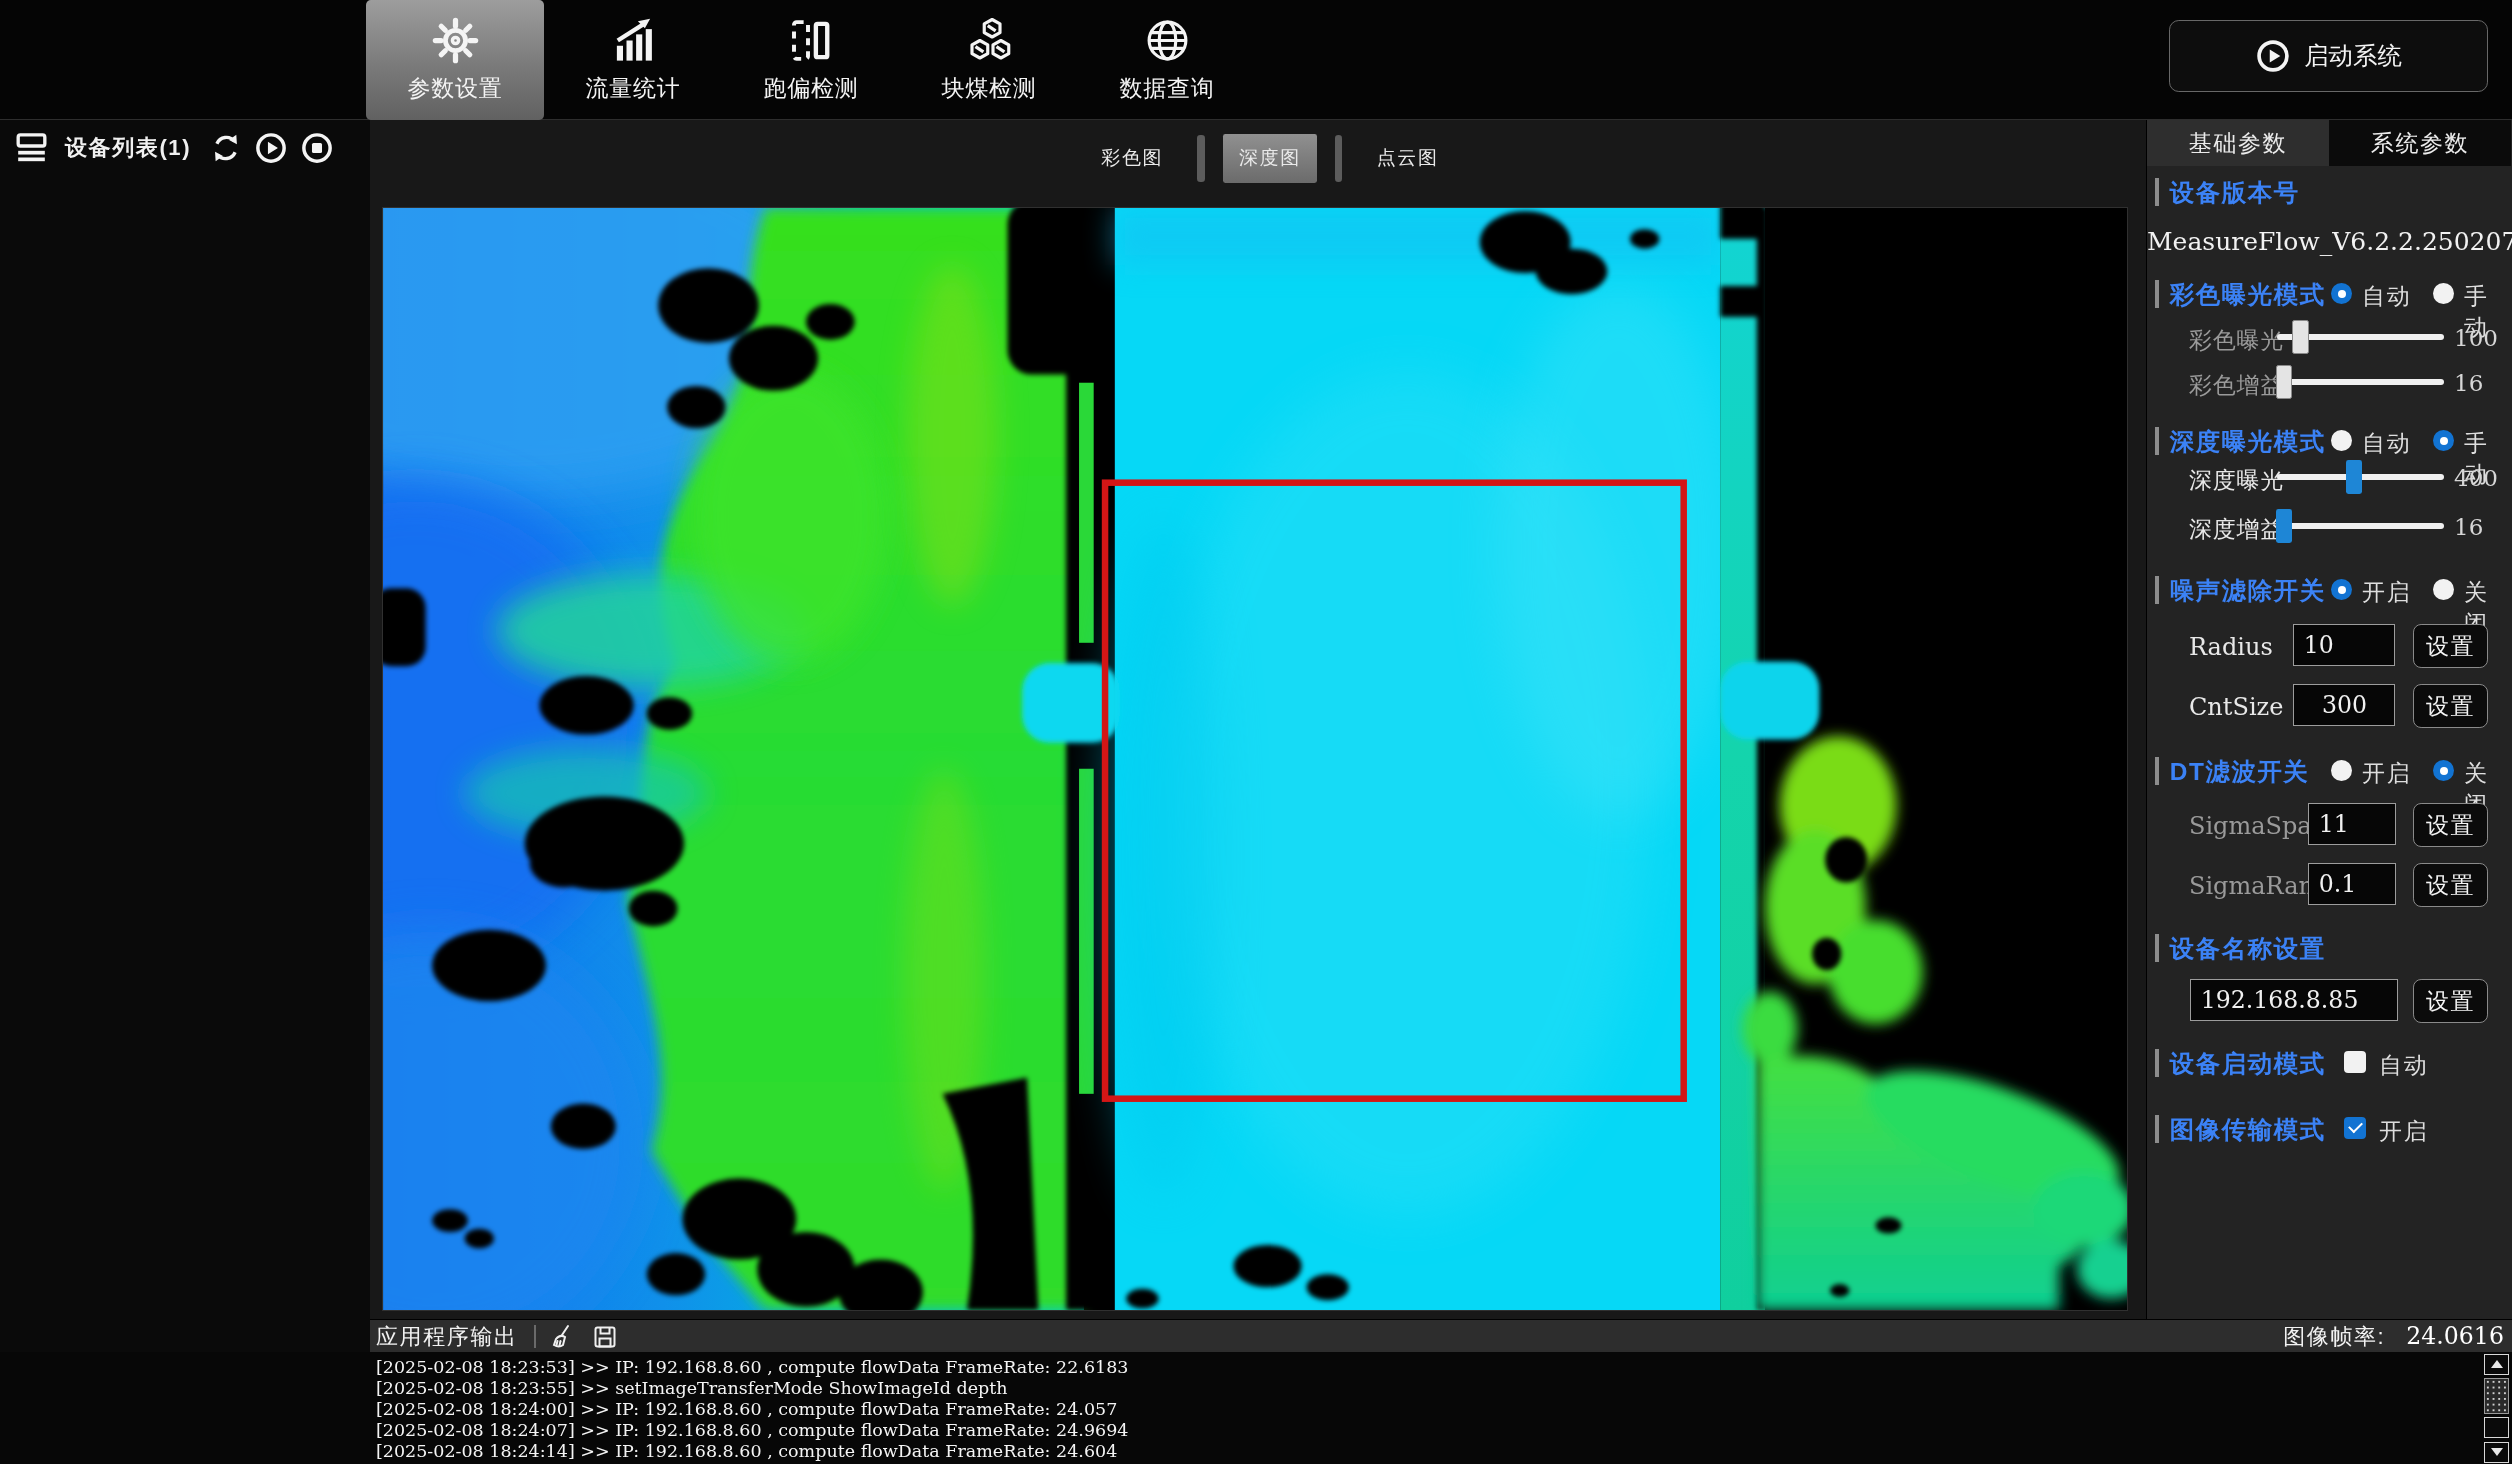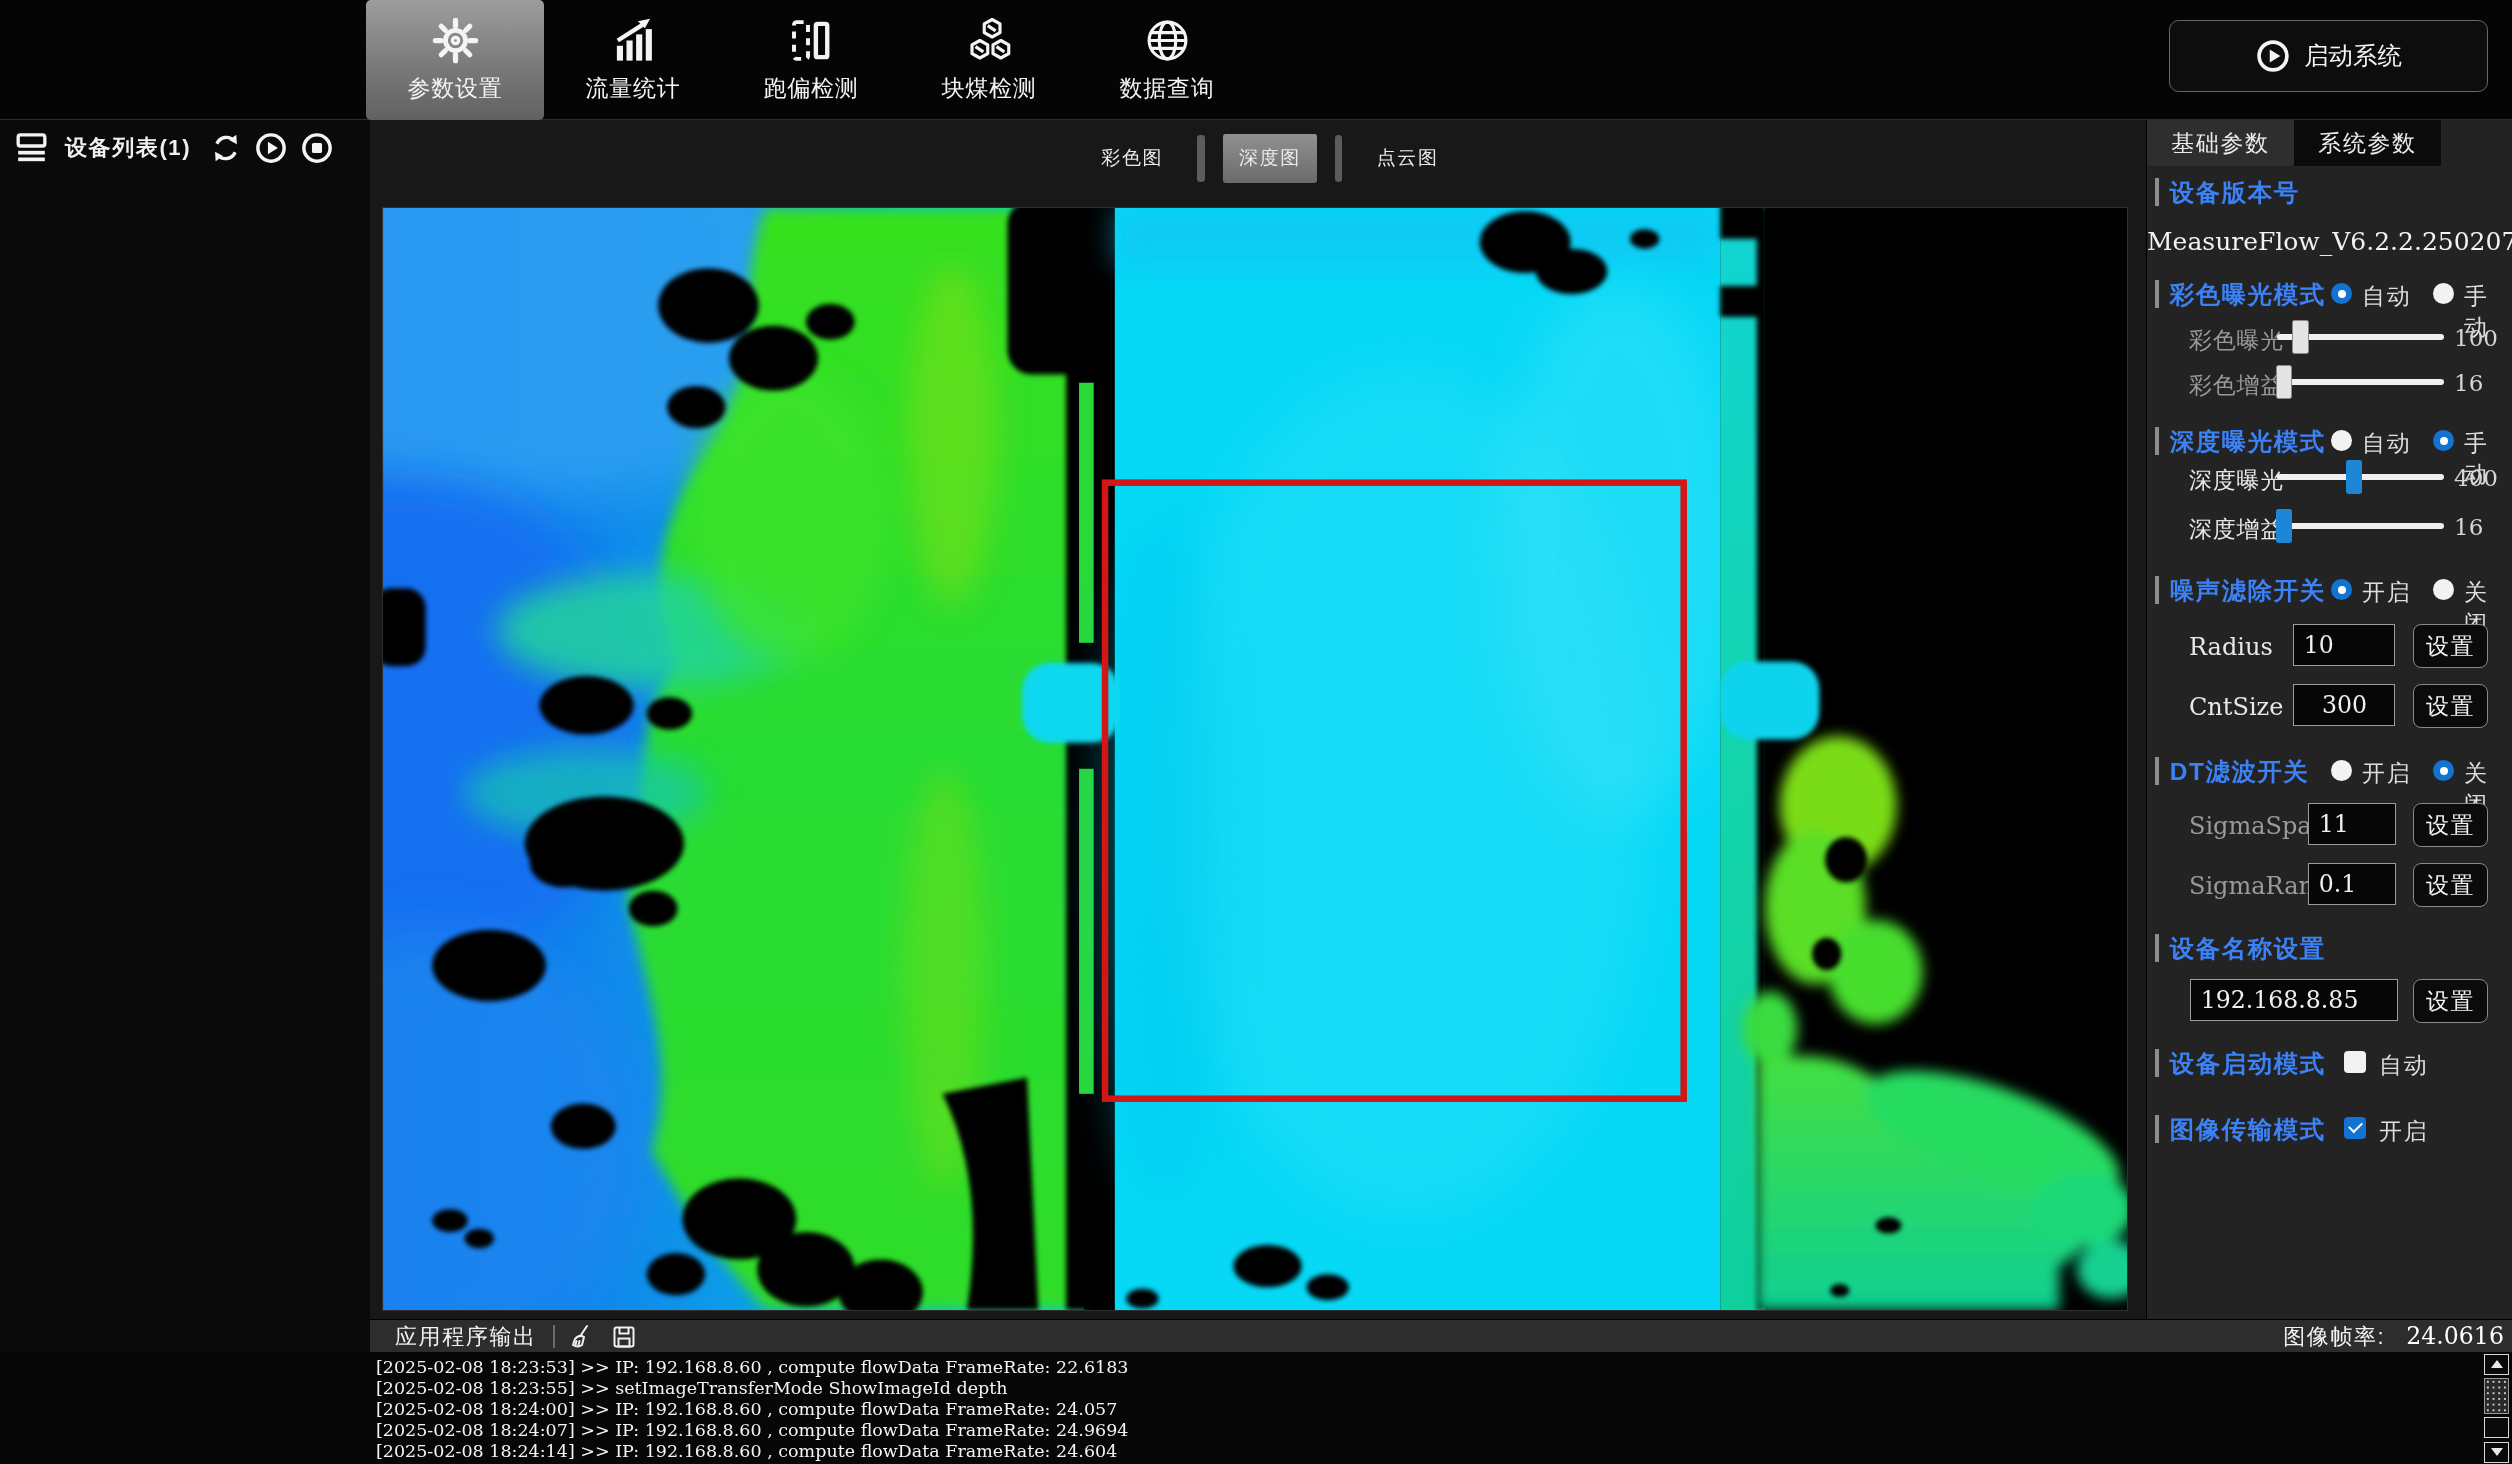--- a/index.html
+++ b/index.html
@@ -35,21 +35,21 @@
   .tabsrow{position:absolute;left:715px;top:11.4px;height:54px;display:flex;align-items:center;gap:18px;}
   .vtab{font-size:19px;color:#e9e9e9;padding:11.4px 16.3px;cursor:pointer;letter-spacing:1.6px;}
   .vtab.sel{background:linear-gradient(180deg,#909090,#6b6b6b);border-radius:2.4px;}
   .tabsep{width:7.3px;height:47px;background:#5c5c5c;border-radius:3.3px;}
   .imagebox{position:absolute;left:12.2px;top:87px;width:1744px;height:1102px;border:1.6px solid #303030;
             box-sizing:content-box;background:#000;}
 
   
   .rightpanel{position:absolute;left:2146px;top:120px;width:366px;height:1199px;background:#232323;
               border-left:1.6px solid #000;box-sizing:border-box;}
-  .ptabs{position:absolute;left:0;top:0;width:294px;height:46px;display:flex;}
+  .ptabs{position:absolute;left:0;top:0;width:364px;height:46px;display:flex;}
   .ptab{flex:1;display:flex;align-items:center;justify-content:center;font-size:23px;color:#ececec;
         background:#0b0b0b;cursor:pointer;letter-spacing:1.6px;}
   .ptab.sel{background:#2e2e2e;}
   .sec{position:absolute;left:8.1px;width:358px;height:29px;}
   .secbar{position:absolute;left:0;top:0.8px;width:4.1px;height:28px;background:#8d8d8d;}
   .seclabel{position:absolute;left:14.6px;top:0;font-size:24.4px;font-weight:bold;color:#3b82f6;letter-spacing:1.6px;}
   .opt{position:absolute;top:2.4px;font-size:23px;color:#dedede;letter-spacing:1.6px;}
   .radio{position:absolute;top:4.1px;width:21px;height:21px;border-radius:50%;background:#f2f2f2;cursor:pointer;}
   .radio.on{background:#1273d2;}
   .radio.on::after{content:"";position:absolute;left:6.5px;top:6.5px;width:8.1px;height:8.1px;border-radius:50%;background:#fff;}
@@ -70,21 +70,21 @@
   .frow{position:absolute;left:0;width:366px;height:44px;}
   .flabel{position:absolute;left:42px;top:9px;font-family:"DejaVu Serif",serif;font-size:24px;}
   .finput{position:absolute;top:0;height:42px;background:#060606;border:1.6px solid #9c9c9c;color:#f0f0f0;
           font-family:"DejaVu Serif",serif;font-size:23.6px;padding:0 0 0 9.8px;box-sizing:border-box;}
   .setbtn{position:absolute;left:266px;top:0;width:75px;height:44px;background:#0b0b0b;border:1.6px solid #8a8a8a;
           border-radius:8.1px;color:#f4f4f4;font-size:23px;font-family:inherit;cursor:pointer;letter-spacing:1.6px;}
 
   
   .statusbar{position:absolute;left:370px;top:1320px;width:2142px;height:33px;background:#2d2d2d;
              display:flex;align-items:center;}
-  .out-label{font-size:22px;color:#f2f2f2;margin-left:25px;letter-spacing:1.6px;}
+  .out-label{font-size:22px;color:#f2f2f2;margin-left:6px;letter-spacing:1.6px;}
   .bar-sep{width:1.6px;height:23px;background:#6a6a6a;margin:0 14.6px 0 16.3px;}
   .bar-icon{background:none;border:none;padding:0;margin-right:13px;cursor:pointer;}
   .fps{margin-left:auto;display:flex;align-items:baseline;gap:21px;margin-right:8.1px;}
   .fps-label{font-size:22px;color:#f2f2f2;letter-spacing:1.6px;}
   .fps-value{font-family:"DejaVu Serif",serif;font-size:23.6px;color:#fff;}
   .logarea{position:absolute;left:0;top:1352px;width:2512px;height:112px;background:#070707;overflow:hidden;}
   .loglines{position:absolute;left:376px;top:4.9px;font-family:"DejaVu Serif",serif;font-size:17.5px;
             line-height:21px;color:#f4f4f4;white-space:pre;}
   .sb{position:absolute;right:1.6px;top:1.6px;width:26px;height:109px;}
   .sb-btn{position:absolute;left:0;width:24.4px;height:21px;border:1.6px solid #d8d8d8;background:#0a0a0a;

